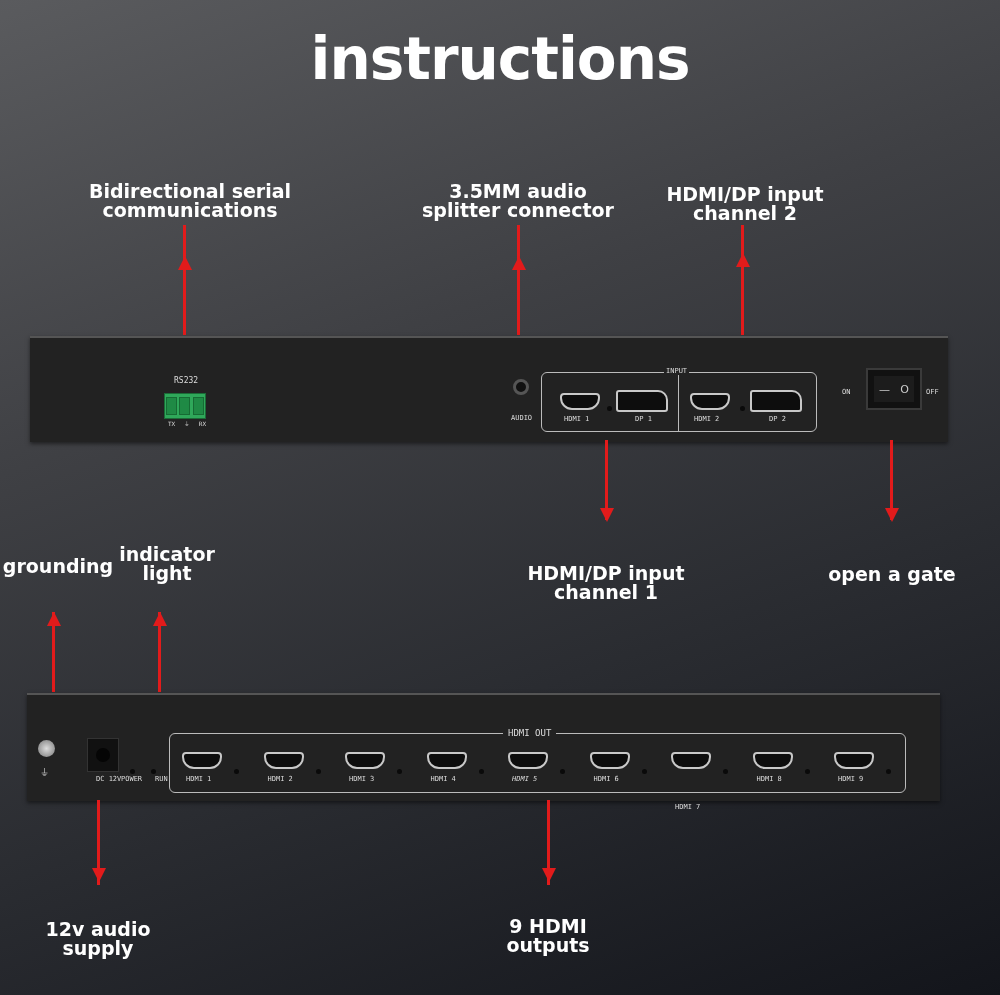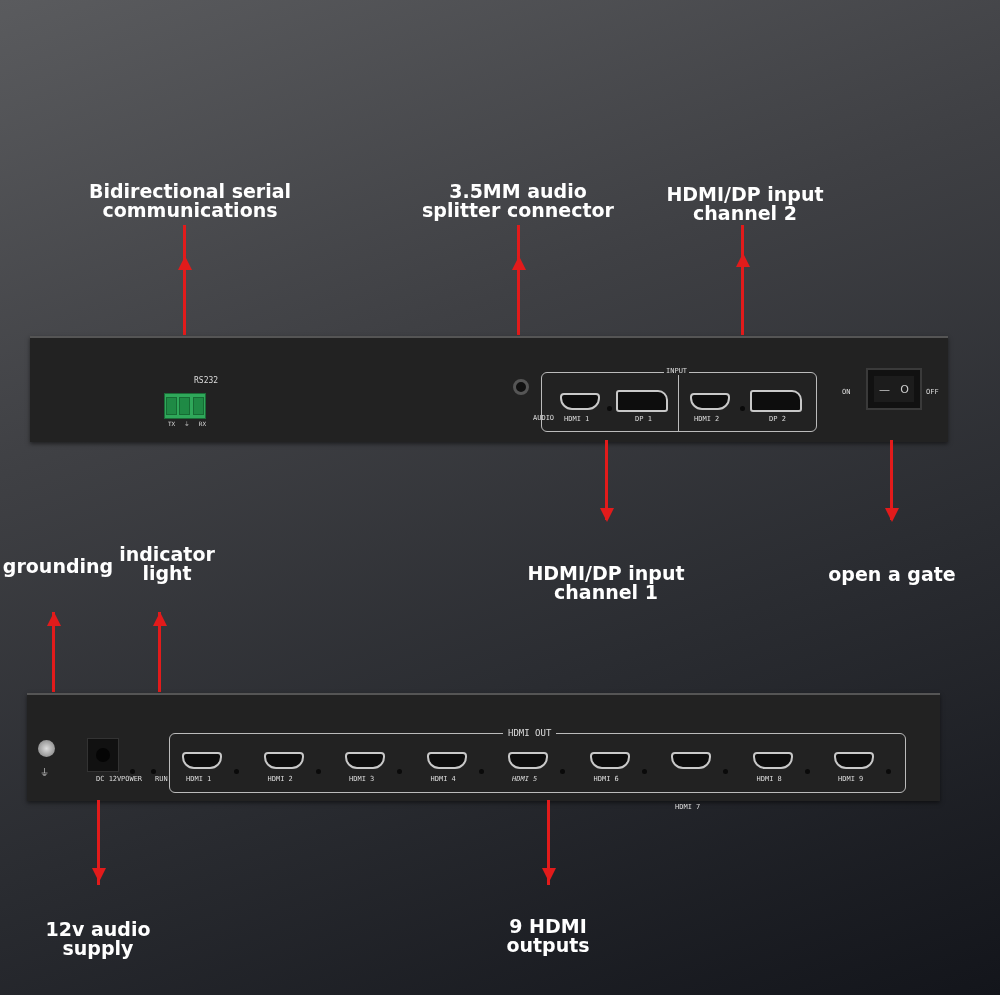--- a/index.html
+++ b/index.html
@@ -16,20 +16,21 @@
   .tiny{font-family:"DejaVu Sans Mono",monospace;font-size:7px;color:#ddd;white-space:nowrap;}
   .hdmi{width:40px;height:17px;background:#0d0d0d;border:2px solid #c8c8c8;border-radius:4px 4px 12px 12px;box-sizing:border-box;}
   .dp{width:52px;height:22px;background:#0d0d0d;border:2px solid #c8c8c8;border-radius:3px 10px 3px 3px;box-sizing:border-box;}
   .dot{width:5px;height:5px;border-radius:50%;background:#0a0a0a;}
   .frame{border:1.5px solid #bbb;border-radius:6px;}
 </style>
 </head>
 <body>
 
 <div class="abs title">
+  <div>instructions</div>
 </div>
 
 <div class="abs lbl" style="left:190px;top:182px;">
   <div>Bidirectional serial</div>
   <div>communications</div>
 </div>
 <div class="abs line" style="left:183px;top:225px;height:110px;"></div>
 <div class="abs arrow-up" style="left:184.5px;top:256px;"></div>
 
 <div class="abs lbl" style="left:518px;top:182px;">
@@ -40,34 +41,34 @@
 <div class="abs arrow-up" style="left:518.5px;top:256px;"></div>
 
 <div class="abs lbl" style="left:745px;top:185px;">
   <div>HDMI/DP input</div>
   <div>channel 2</div>
 </div>
 <div class="abs line" style="left:741px;top:225px;height:110px;"></div>
 <div class="abs arrow-up" style="left:742.5px;top:253px;"></div>
 
 <div class="abs panel" style="left:30px;top:336px;width:918px;height:104px;">
-  <div class="abs tiny" style="left:144px;top:38px;font-size:8px;margin-left:20px;">RS232</div>
+  <div class="abs tiny" style="left:144px;top:38px;font-size:8px;">RS232</div>
   <div class="abs" style="left:134px;top:55px;width:40px;height:24px;background:#2fa85a;border:1px solid #1b6b37;display:flex;justify-content:space-around;align-items:center;">
     <div style="width:9px;height:16px;background:#1f8a45;border:1px solid #166b34;"></div>
     <div style="width:9px;height:16px;background:#1f8a45;border:1px solid #166b34;"></div>
     <div style="width:9px;height:16px;background:#1f8a45;border:1px solid #166b34;"></div>
   </div>
   <div class="abs tiny" style="left:138px;top:82px;width:38px;display:flex;justify-content:space-between;font-size:6px;">
     <span>TX</span>
     <span>⏚</span>
     <span>RX</span>
   </div>
 
   <div class="abs" style="left:483px;top:41px;width:16px;height:16px;border-radius:50%;background:#111;border:3px solid #555;box-sizing:border-box;"></div>
-  <div class="abs tiny" style="left:481px;top:76px;margin-left:22px;">AUDIO</div>
+  <div class="abs tiny" style="left:481px;top:76px;">AUDIO</div>
 
   <div class="abs frame" style="left:511px;top:34px;width:274px;height:58px;"></div>
   <div class="abs" style="left:648px;top:34px;width:1px;height:60px;background:#bbb;"></div>
   <div class="abs tiny" style="left:634px;top:29px;background:#222;padding:0 2px;">INPUT</div>
 
   <div class="abs hdmi" style="left:530px;top:55px;"></div>
   <div class="abs tiny" style="left:534px;top:77px;">HDMI 1</div>
   <div class="abs dot" style="left:577px;top:68px;"></div>
   <div class="abs dp" style="left:586px;top:52px;"></div>
   <div class="abs tiny" style="left:605px;top:77px;">DP 1</div>

